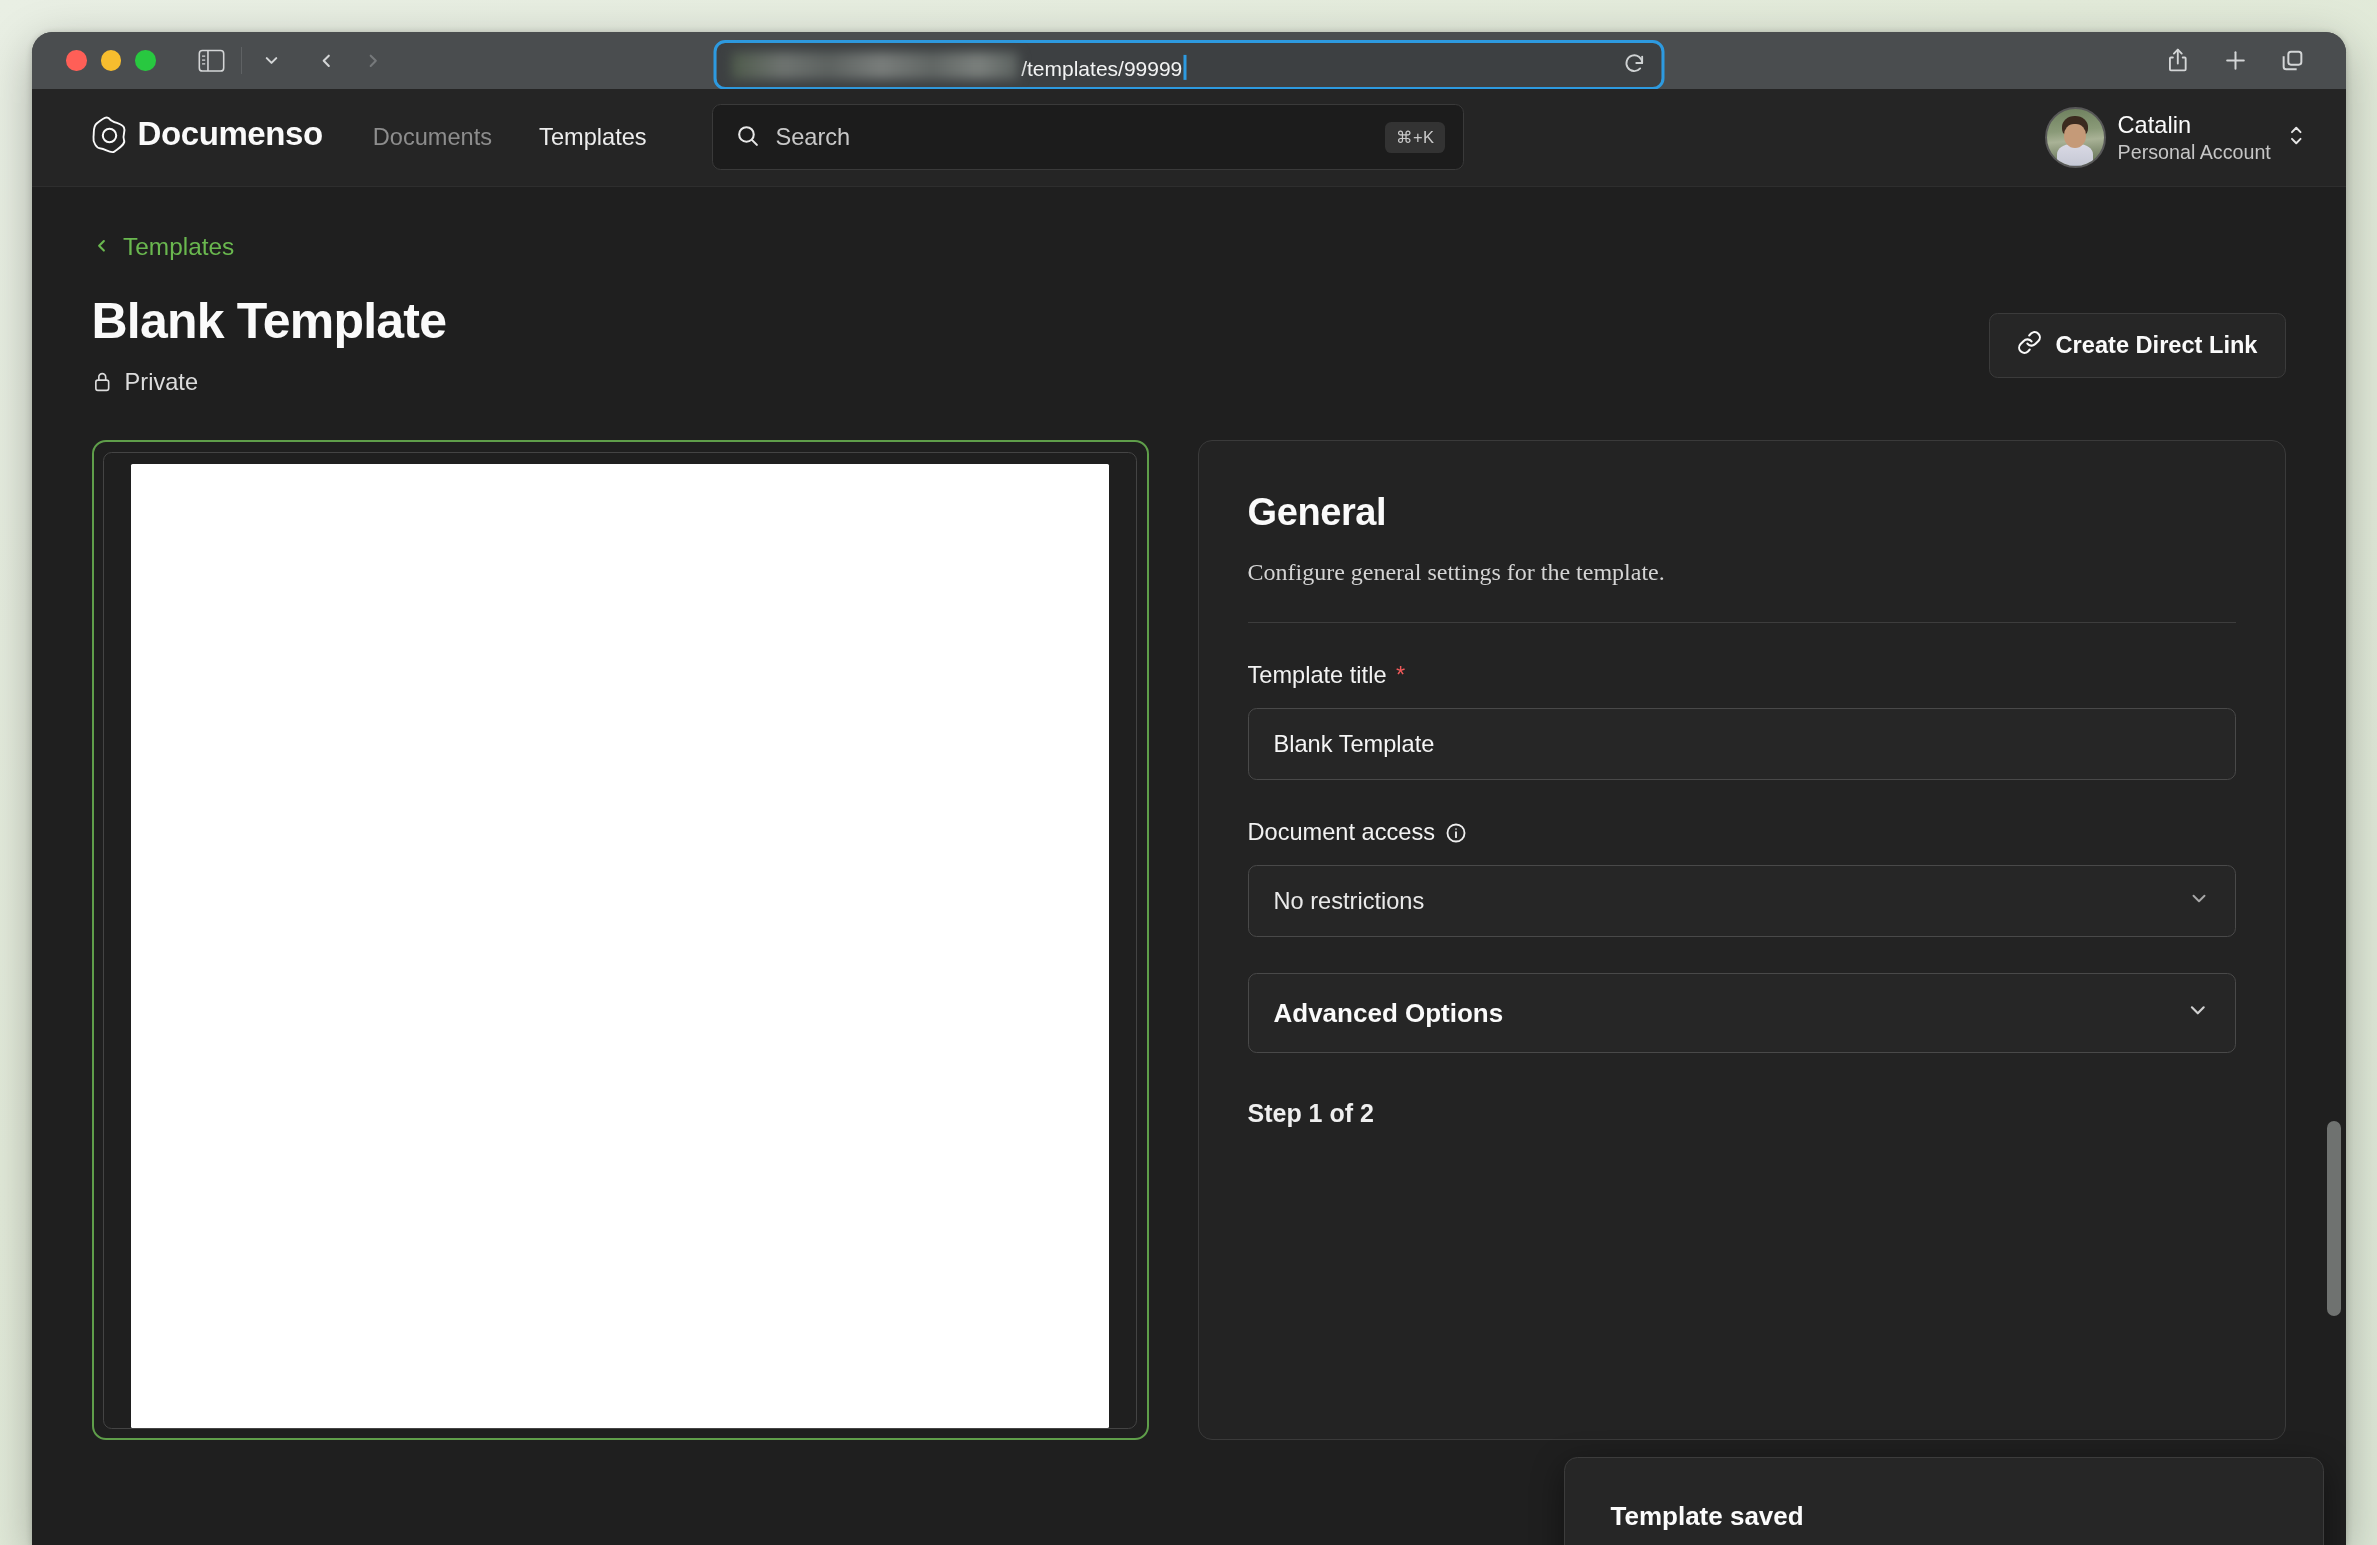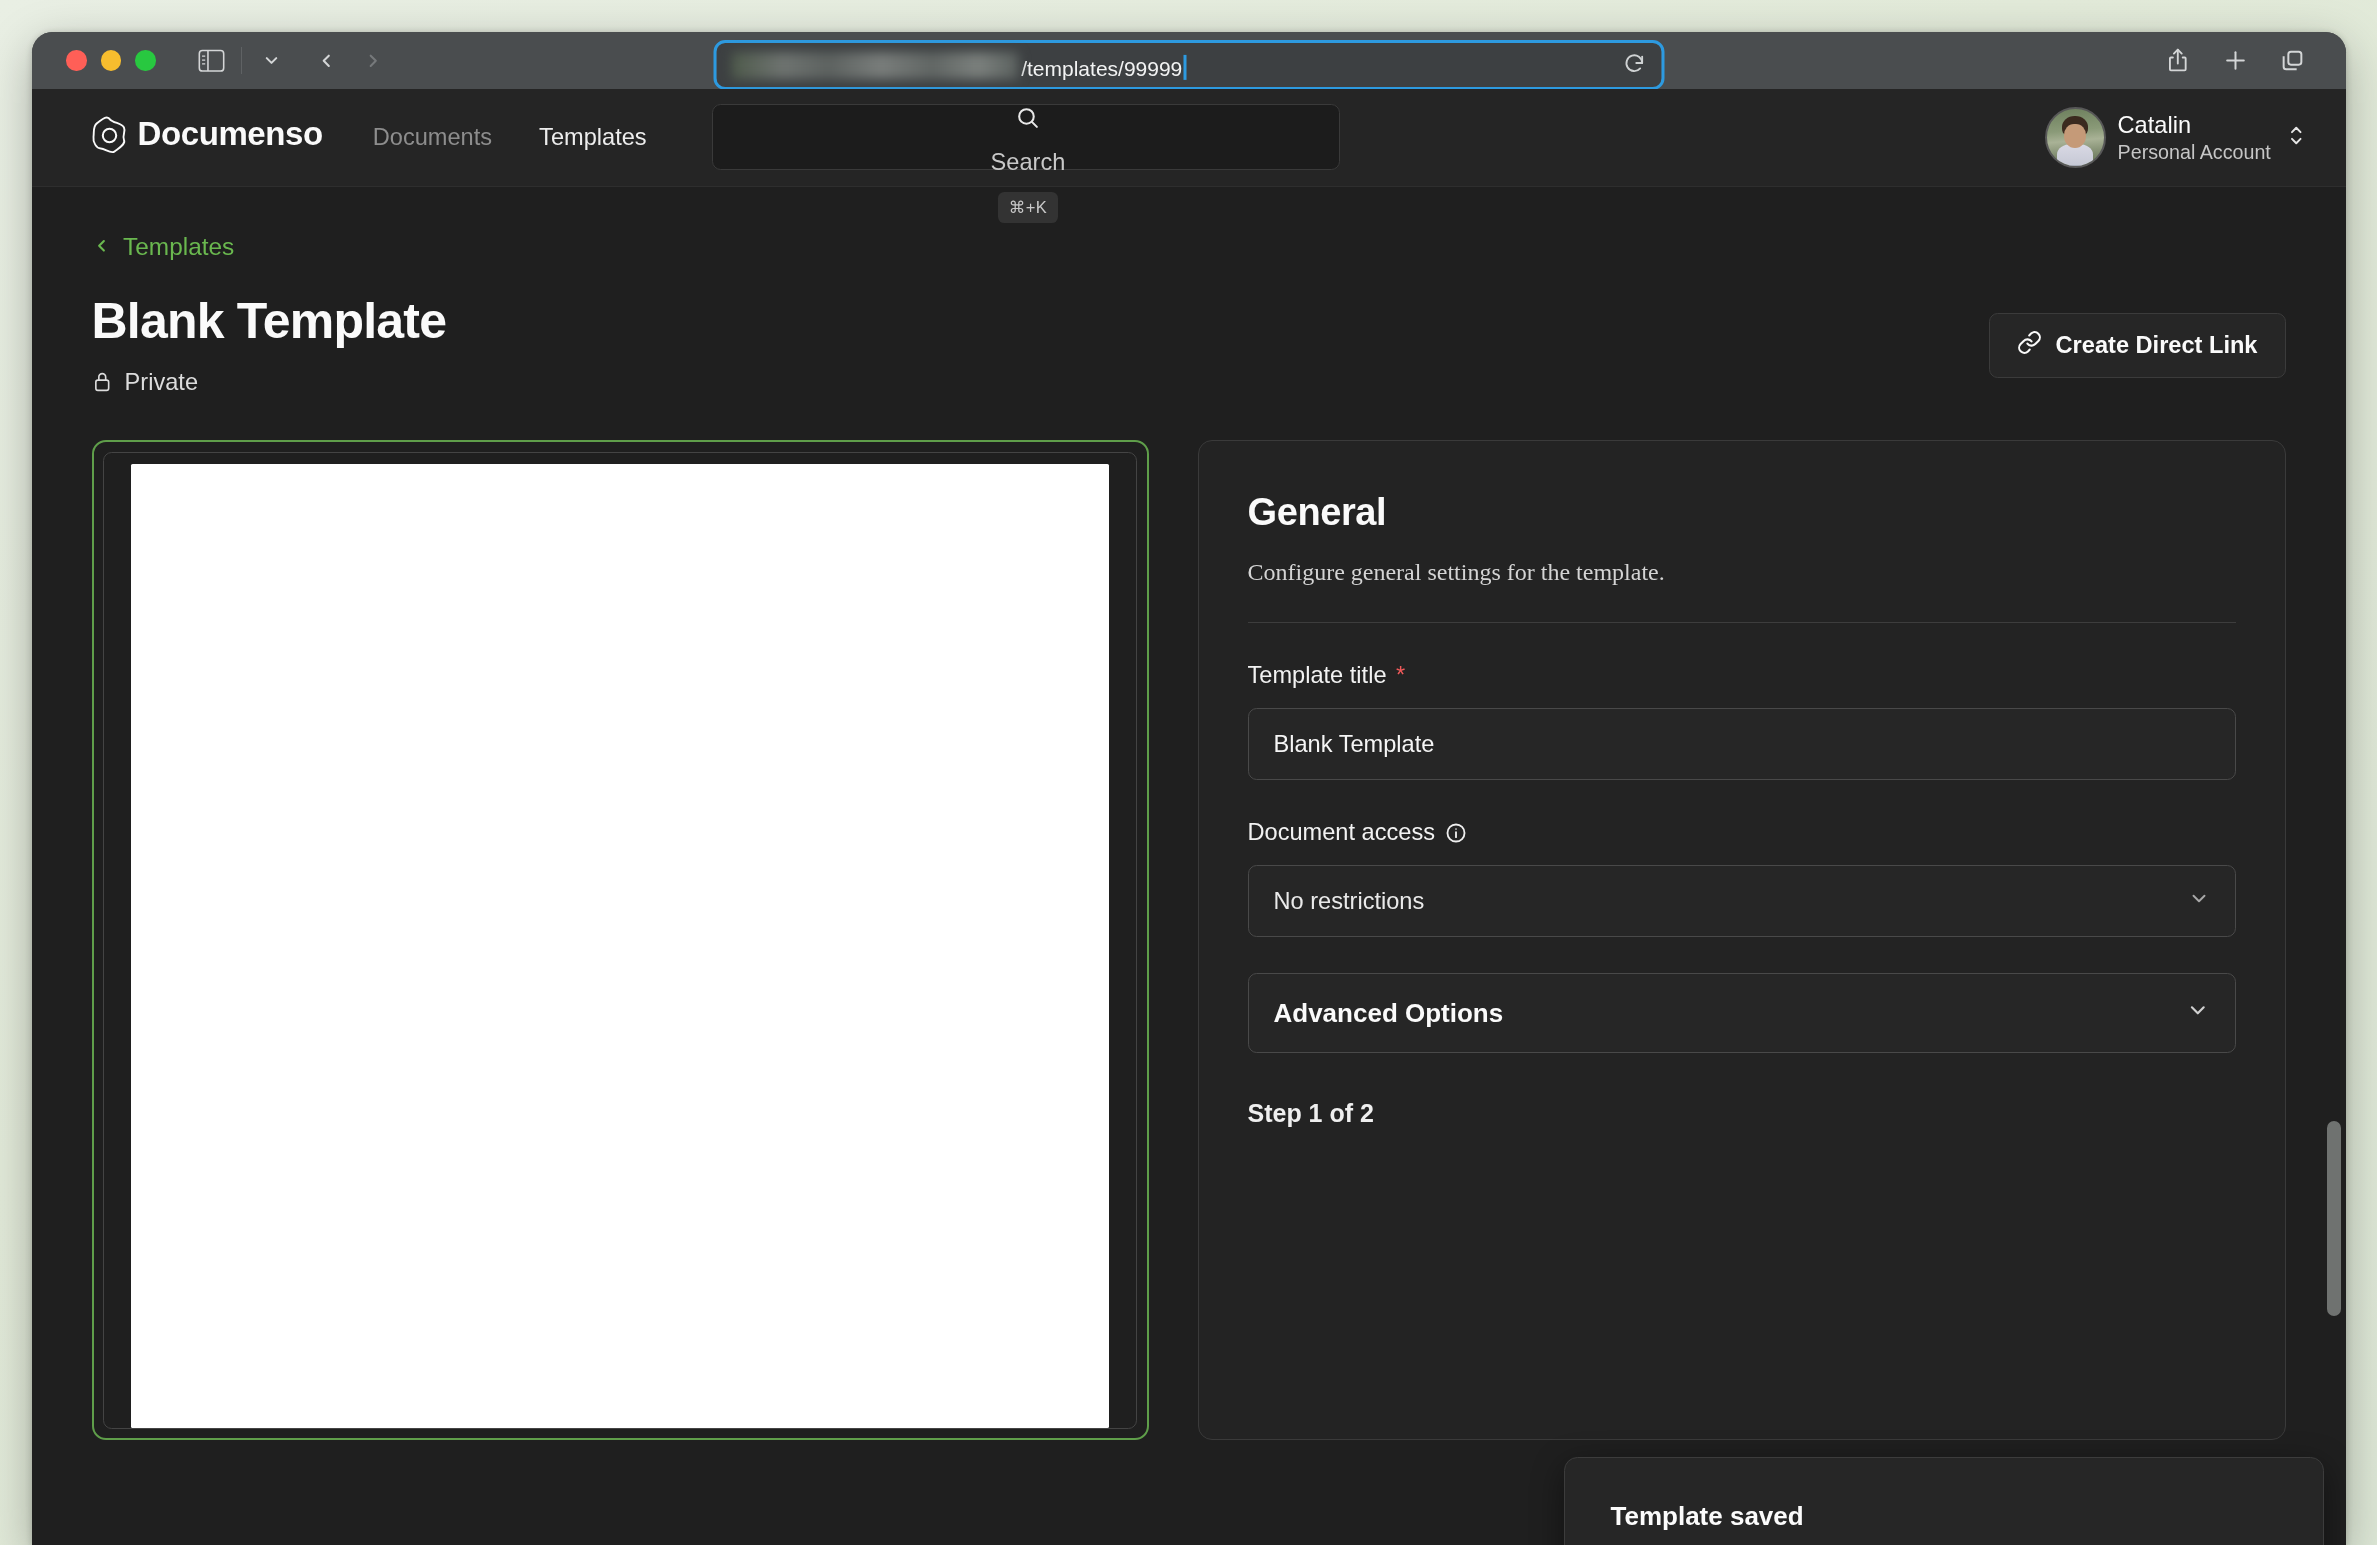--- a/index.html
+++ b/index.html
@@ -120,28 +120,27 @@
   }
   .brand { display: flex; align-items: flex-start; gap: 8px; }
   .brand-name { font-size: 33px; font-weight: bold; color: #fafafa; letter-spacing: -0.4px; }
 
   .main-nav { display: flex; align-items: center; gap: 47px; margin-left: 50px; }
   .nav-link { font-size: 23.6px; color: #8d8d8d; }
   .nav-link.active { color: #ededed; }
 
   .search-box {
     margin-left: 65px;
-    width: 628px; height: 66px;
+    width: 752px; height: 66px;
     background: #1c1c1c;
     border: 0.8px solid #3a3a3a;
     border-radius: 8.7px;
     display: flex; align-items: center;
     padding: 0 17.3px 0 22px;
     gap: 15.8px;
-    flex-direction: column;
   }
   .search-placeholder { font-size: 23.6px; color: #c8c8c8; flex: 1; }
   .kbd {
     background: #333333;
     color: #c9c9c9;
     font-size: 16.5px;
     padding: 6.3px 11px;
     border-radius: 6.3px;
     letter-spacing: 0.4px;
   }

